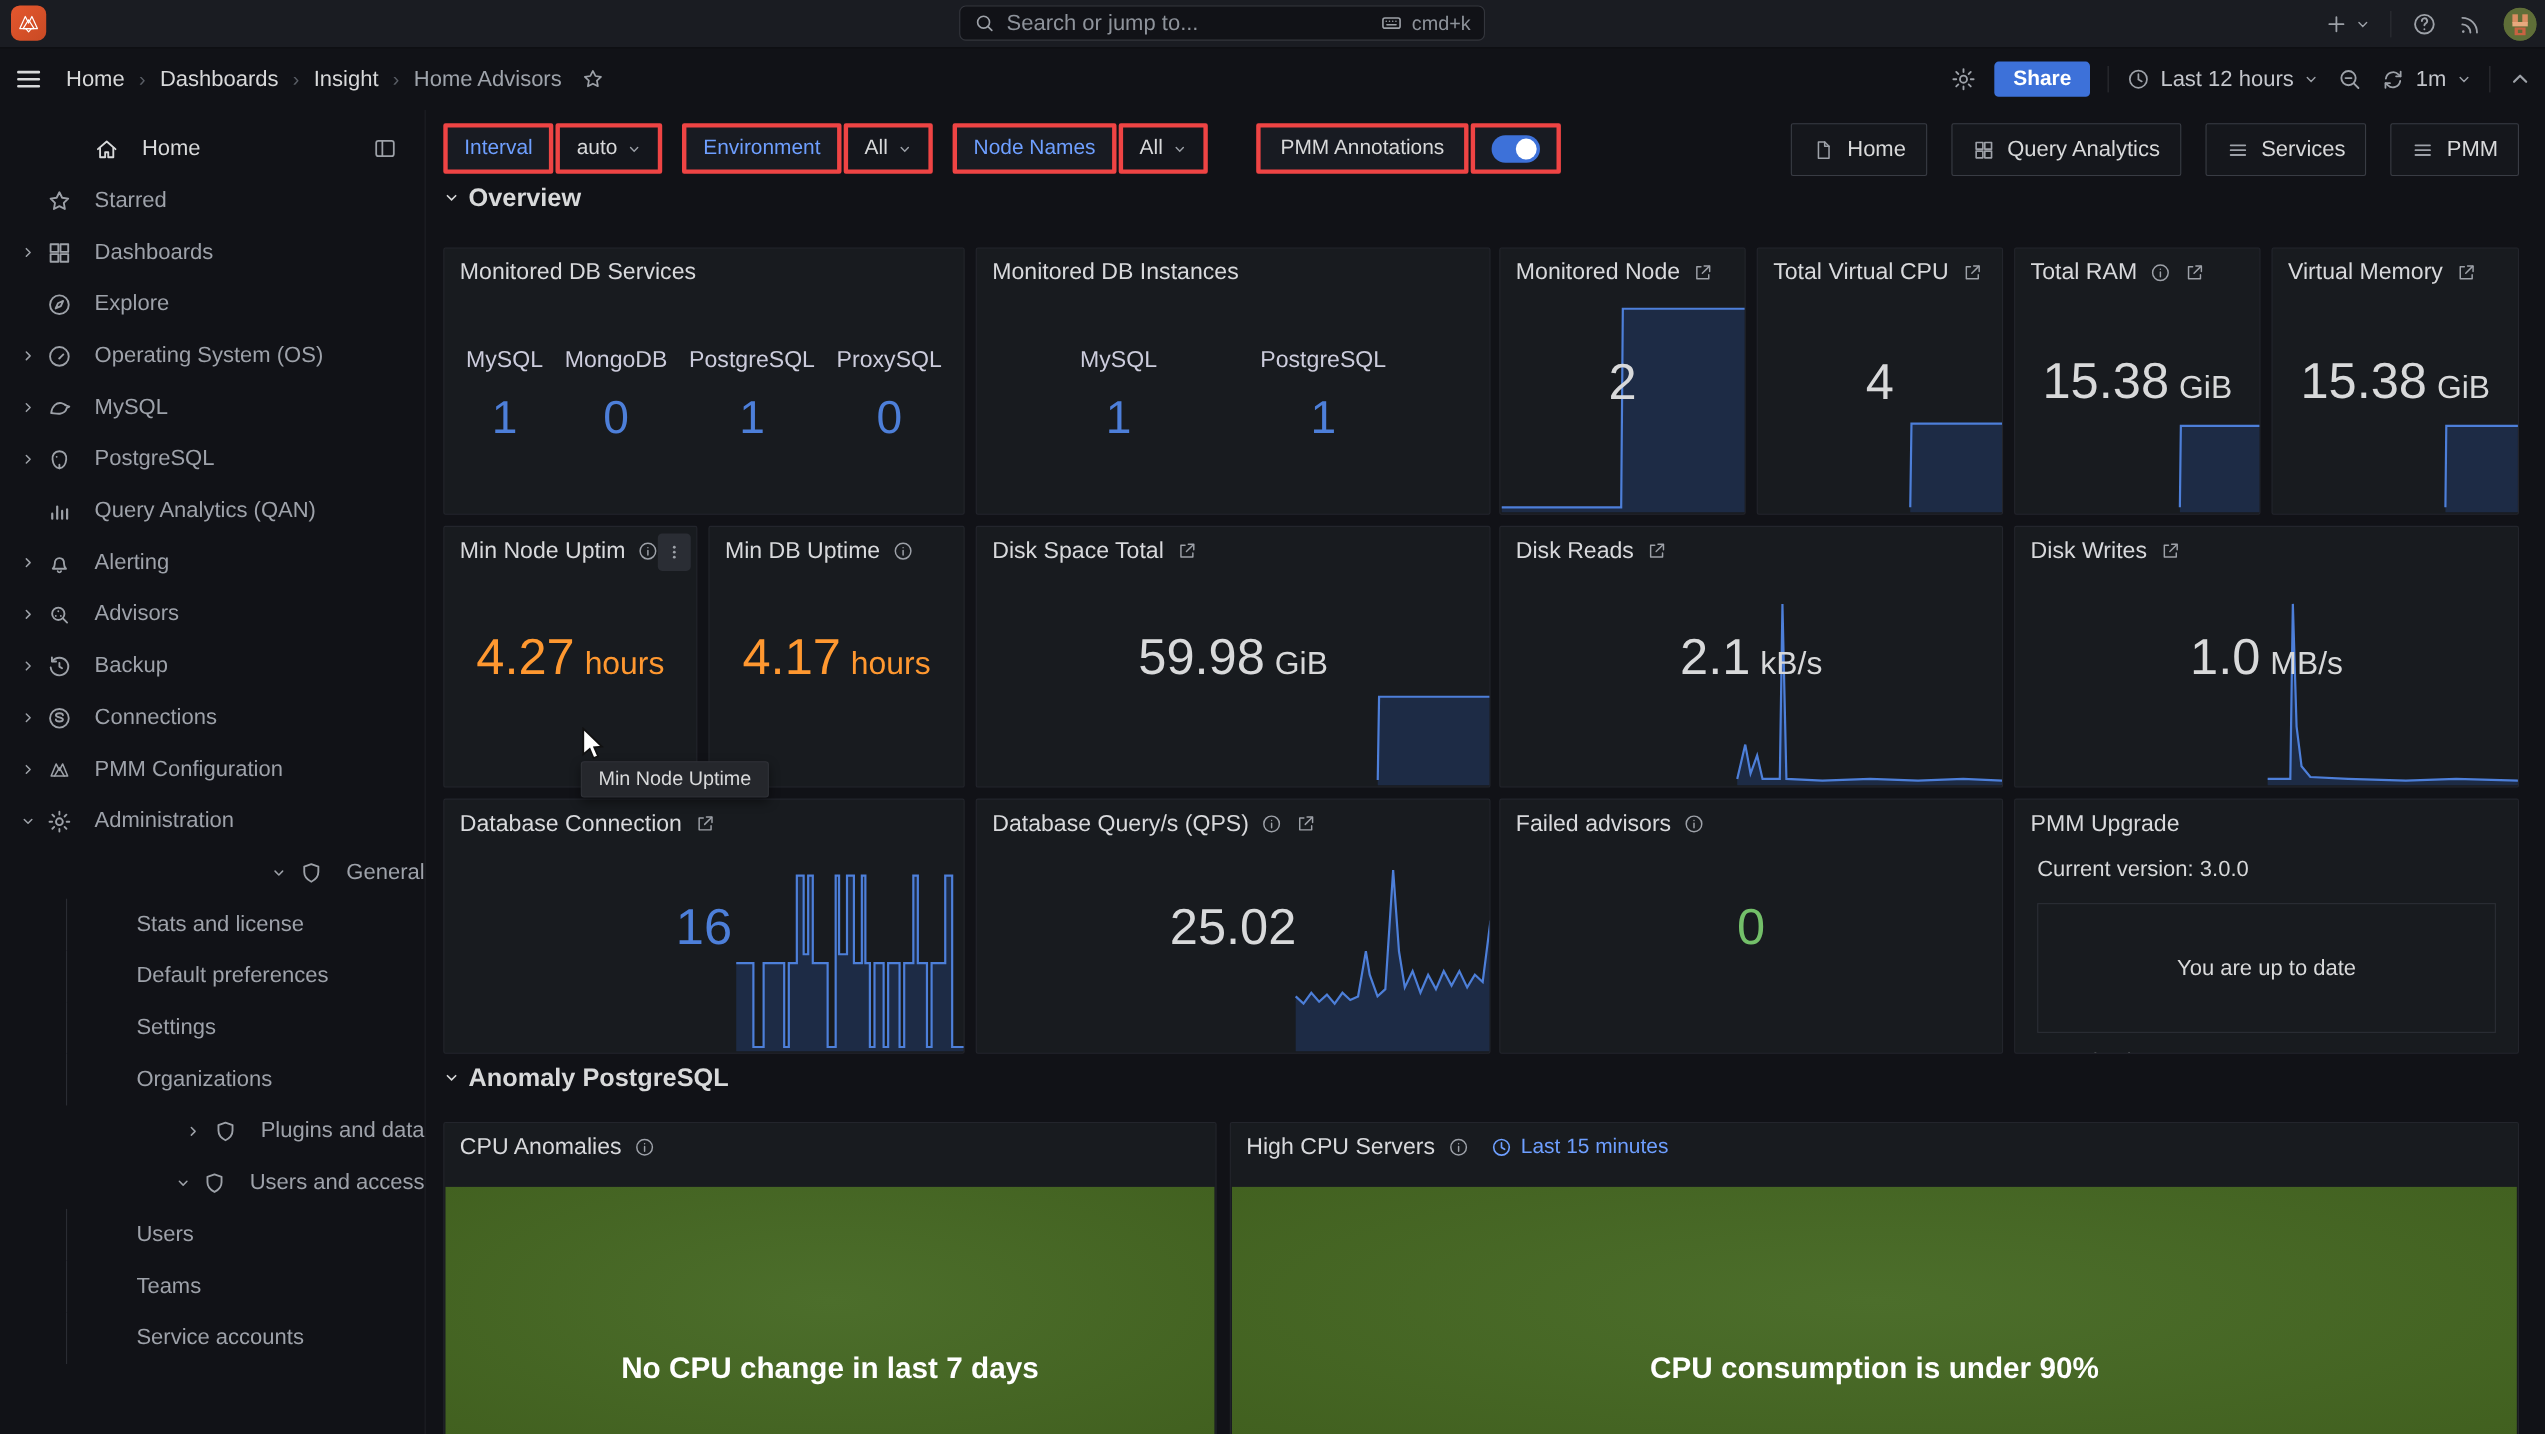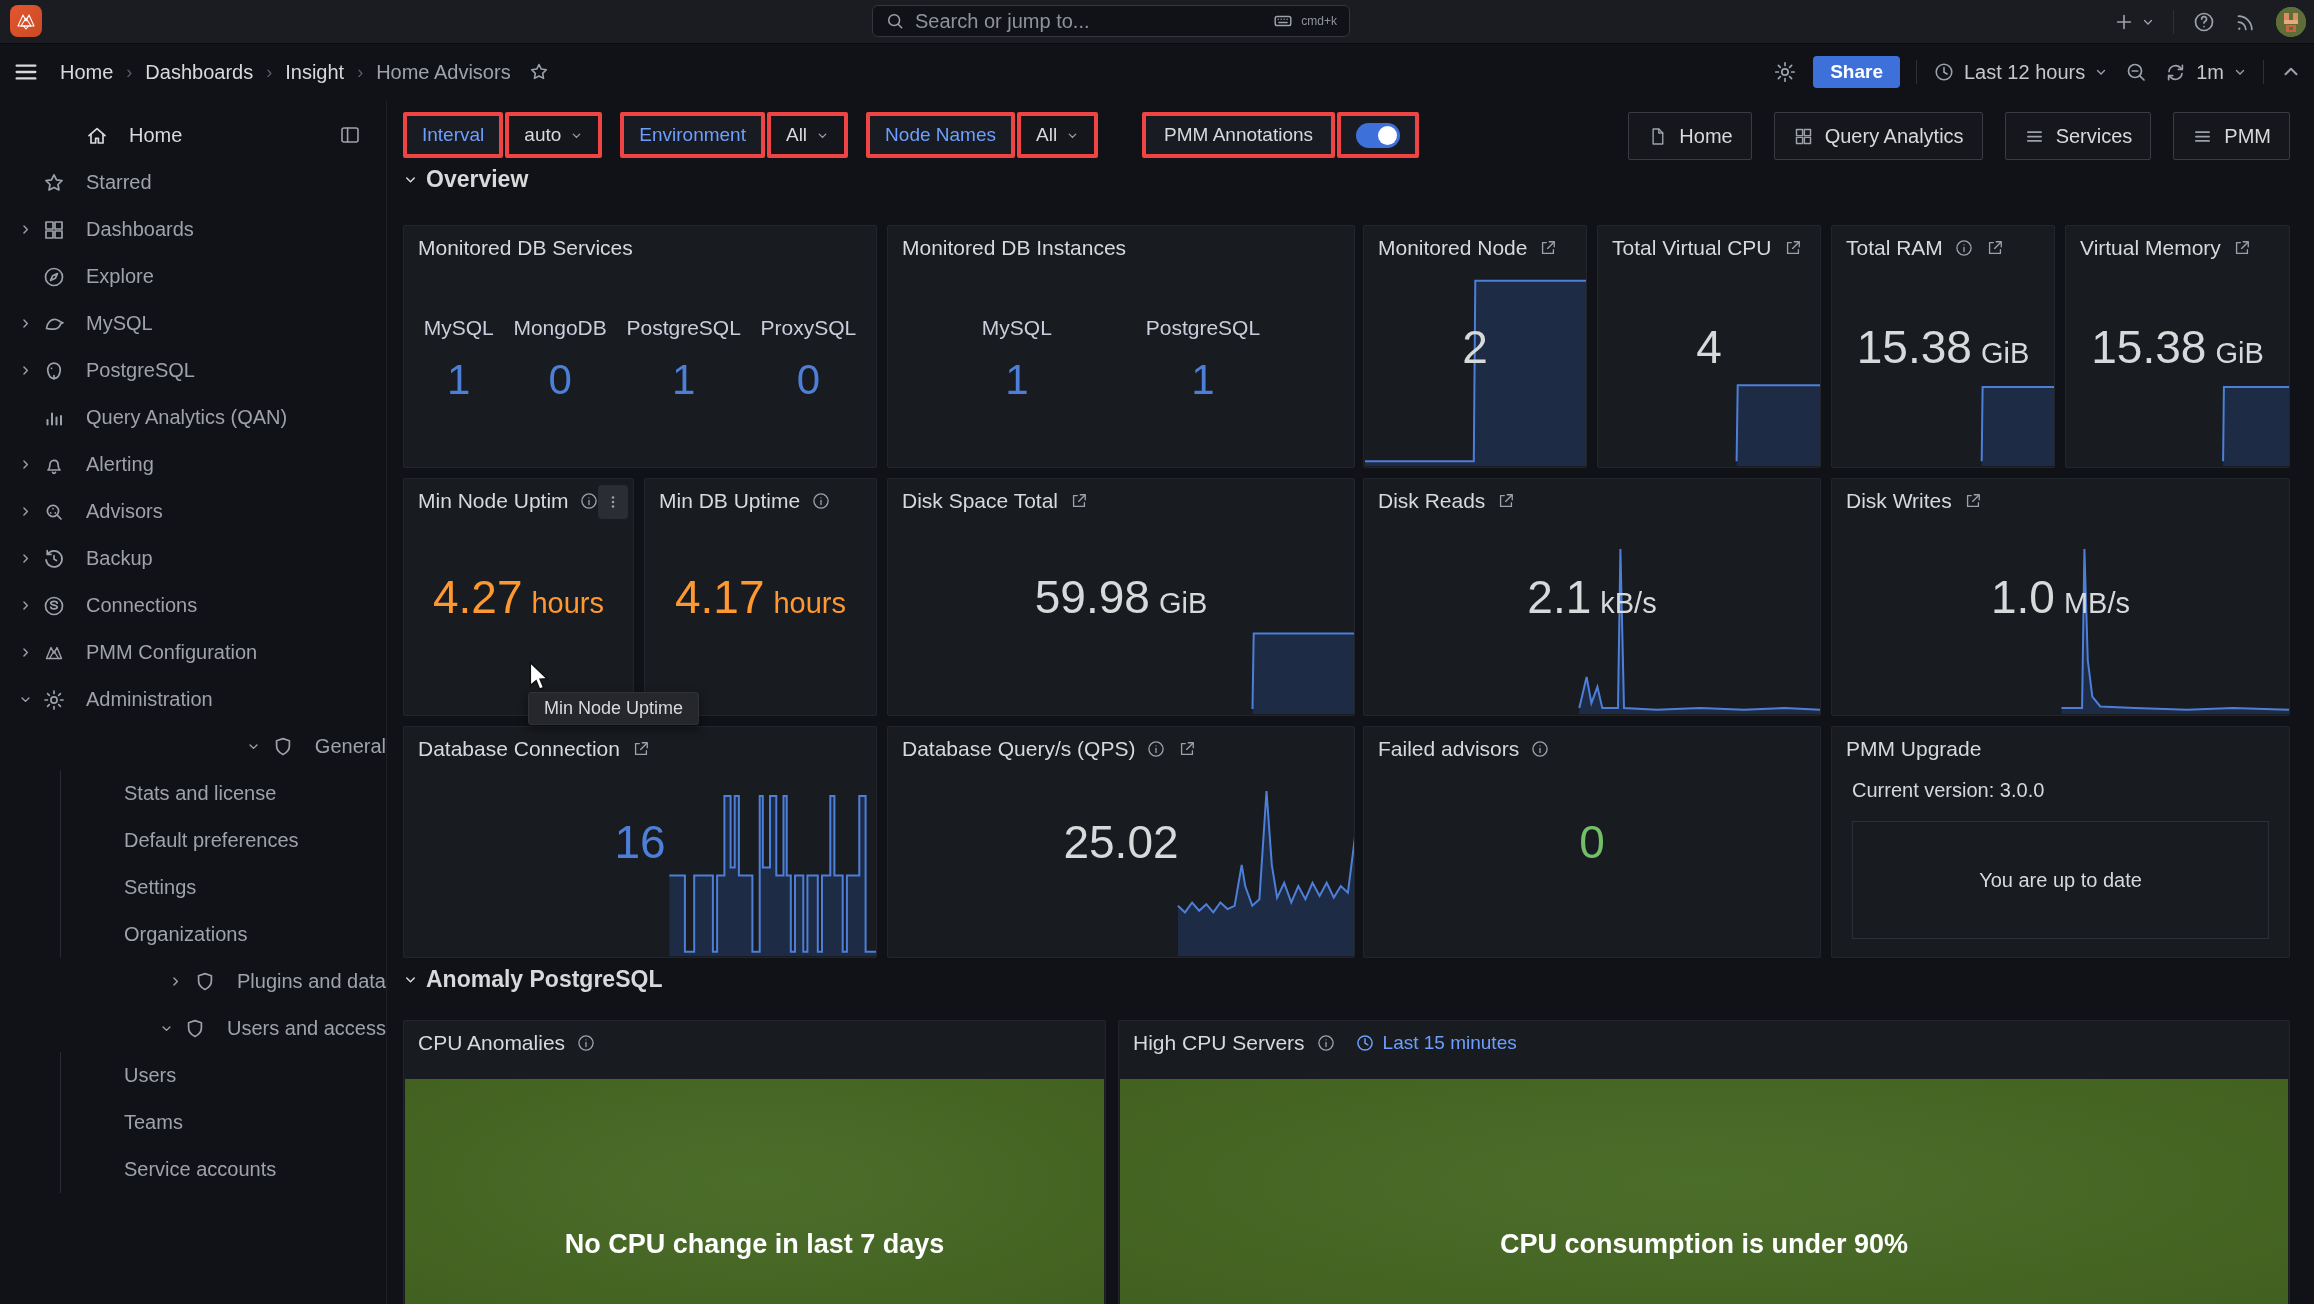--- a/index.html
+++ b/index.html
@@ -7,21 +7,21 @@
   .stage{position:relative;width:2314px;height:1304px;background:#111217;overflow:hidden;color:#d8d9da;}
   .ic{display:inline-flex;align-items:center;justify-content:center;color:#9da1a8;}
   .ic svg{display:block;}
 
   
   .topbar{position:absolute;left:0;top:0;width:2314px;height:43px;background:#1a1c22;border-bottom:1px solid #0a0b0d;display:flex;align-items:center;z-index:30;}
   .logo{position:absolute;left:10px;top:5px;width:32px;height:32px;border-radius:8px;background:linear-gradient(135deg,#e4572e,#c94a24);display:flex;align-items:center;justify-content:center;}
   .logo svg{width:24px;height:24px;}
   .searchbox{position:absolute;left:872px;top:5px;width:478px;height:32px;background:#111217;border:1px solid #34363d;border-radius:6px;display:flex;align-items:center;padding:0 12px;box-sizing:border-box;gap:10px;font-size:20px;color:#8e939b;}
   .searchbox .ph{flex:1;white-space:nowrap;}
-  .searchbox .kbd{display:flex;align-items:center;gap:7px;font-size:12px;color:#8e939b;}
+  .searchbox .kbd{display:flex;align-items:center;gap:7px;font-size:18px;color:#8e939b;}
   .tb-right{position:absolute;right:8px;top:0;height:43px;display:flex;align-items:center;gap:18px;}
   .tb-divider{width:1px;height:24px;background:#2e3036;}
   .avatar{width:30px;height:30px;border-radius:50%;overflow:hidden;background:#5f6e38;}
 
   
   .subbar{position:absolute;left:0;top:44px;width:2314px;height:56px;background:#111217;display:flex;align-items:center;z-index:25;}
   .burger{position:absolute;left:12px;top:14px;width:28px;height:28px;}
   .crumbs{position:absolute;left:60px;top:0;height:56px;display:flex;align-items:center;gap:13px;font-size:20px;}
   .crumb{color:#d8d9da;white-space:nowrap;}
   .crumb.current{color:#9ea3ab;}
@@ -292,20 +292,35 @@
           <span class="slabel">Explore</span>
         </div>
         <div class="srow l0">
           <span class="chev">
             <svg viewBox="0 0 24 24" width="15" height="15" fill="none" stroke="currentColor" stroke-width="2.2" stroke-linecap="round" stroke-linejoin="round">
               <path d="M9.5 6.5l5.5 5.5-5.5 5.5"></path>
             </svg>
           </span>
           <span class="ic nav-ic">
             <svg viewBox="0 0 24 24" width="100%" height="100%" fill="none" stroke="currentColor" stroke-width="1.7" stroke-linecap="round" stroke-linejoin="round">
+              <circle cx="12" cy="12" r="8.5"></circle>
+              <path d="M12 13.8l3.6-3.6"></path>
+              <path d="M12 13.8h.01"></path>
+            </svg>
+          </span>
+          <span class="slabel">Operating System (OS)</span>
+        </div>
+        <div class="srow l0">
+          <span class="chev">
+            <svg viewBox="0 0 24 24" width="15" height="15" fill="none" stroke="currentColor" stroke-width="2.2" stroke-linecap="round" stroke-linejoin="round">
+              <path d="M9.5 6.5l5.5 5.5-5.5 5.5"></path>
+            </svg>
+          </span>
+          <span class="ic nav-ic">
+            <svg viewBox="0 0 24 24" width="100%" height="100%" fill="none" stroke="currentColor" stroke-width="1.7" stroke-linecap="round" stroke-linejoin="round">
               <path d="M4.5 16.5C5.2 10 9.5 6.8 13.8 7.5c2 .35 3.2 1.4 4.6 2.2l2.6 1-2.3 1.1c-.7 2.9-3 4.9-6.2 5.3-2.6.3-5.5-.4-8-.6z"></path>
               <path d="M17.5 9.3h.01"></path>
             </svg>
           </span>
           <span class="slabel">MySQL</span>
         </div>
         <div class="srow l0">
           <span class="chev">
             <svg viewBox="0 0 24 24" width="15" height="15" fill="none" stroke="currentColor" stroke-width="2.2" stroke-linecap="round" stroke-linejoin="round">
               <path d="M9.5 6.5l5.5 5.5-5.5 5.5"></path>

